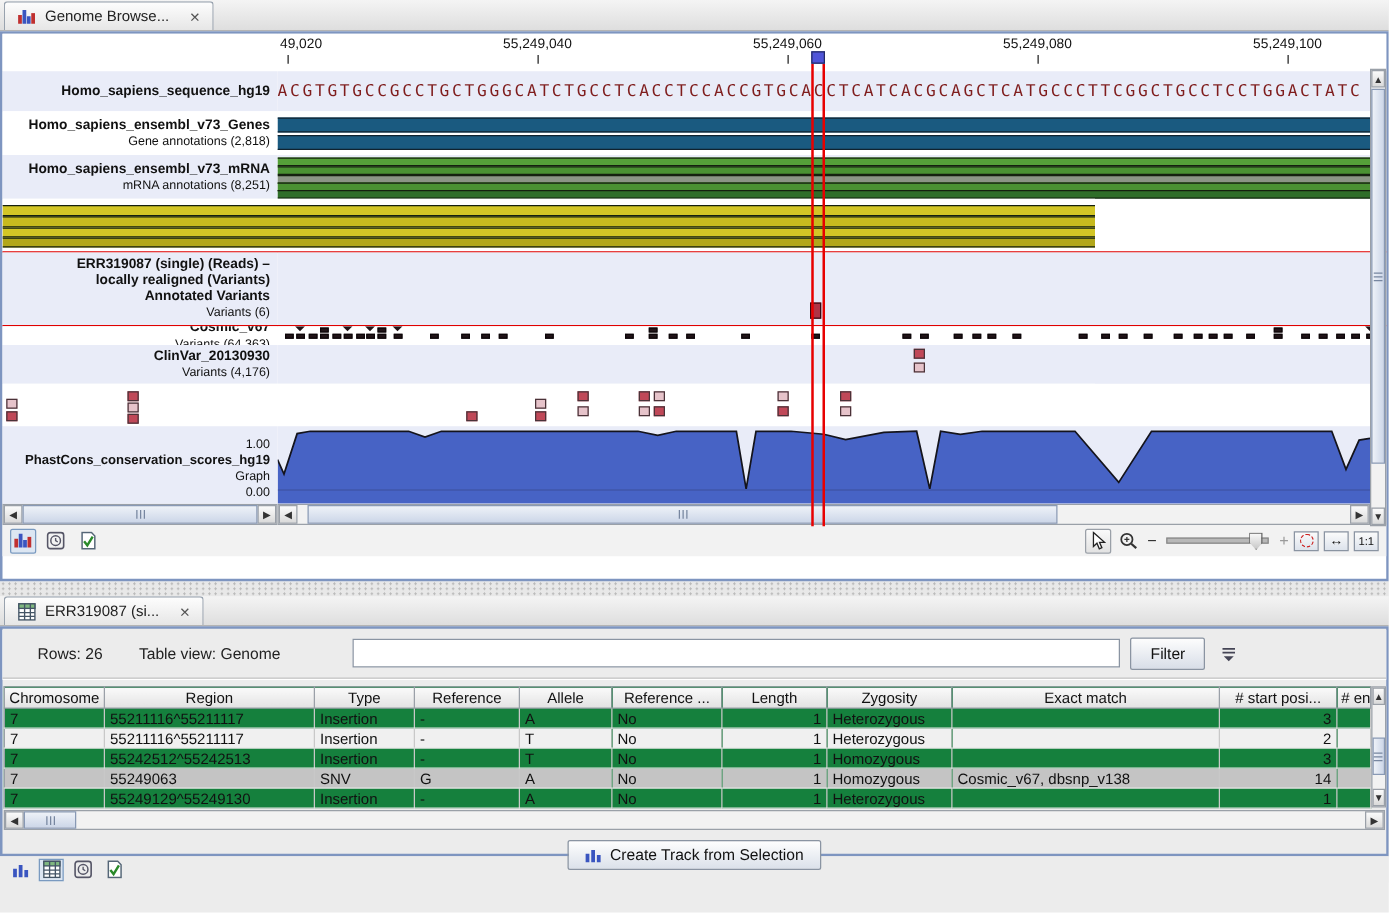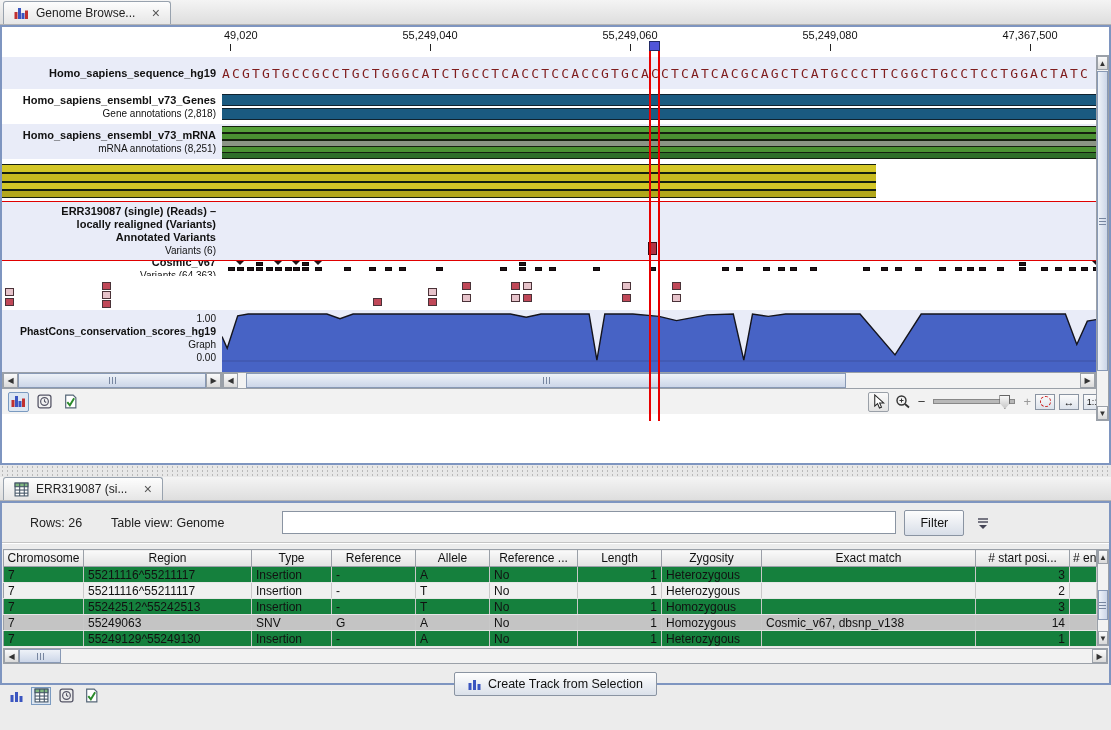--- a/index.html
+++ b/index.html
@@ -114,21 +114,21 @@
       <div class="tlabel" style="background:#fff"></div>
       <div class="ttrack ruler" id="ruler" style="width:887px">
           <div class="rlabel" style="left: 2px;">49,020</div>
           <div class="rtick" style="left: 8px;"></div>
           <div class="rlabel" style="left: 158px; width: 100px; text-align: center;">55,249,040</div>
           <div class="rtick" style="left: 208px;"></div>
           <div class="rlabel" style="left: 358px; width: 100px; text-align: center;">55,249,060</div>
           <div class="rtick" style="left: 408px;"></div>
           <div class="rlabel" style="left: 558px; width: 100px; text-align: center;">55,249,080</div>
           <div class="rtick" style="left: 608px;"></div>
-          <div class="rlabel" style="left: 758px; width: 100px; text-align: center;">47,367,500</div>
+          <div class="rlabel" style="left: 758px; width: 100px; text-align: center;">55,249,100</div>
           <div class="rtick" style="left: 808px;"></div>
         </div>
     </div>
 
     <div class="trow lav" style="height:32px">
       <div class="tlabel">
           <div class="tname">Homo_sapiens_sequence_hg19</div>
         </div>
       <div class="ttrack seqtrack"><span>ACGTGTGCCGCCTGCTGGGCATCTGCCTCACCTCCACCGTGCA</span><span>C</span><span>CTCATCACGCAGCTCATGCCCTTCGGCTGCCTCCTGGACTATC</span></div>
     </div>
@@ -235,20 +235,30 @@
           <div class="csq" style="left: 797px; bottom: 10px;"></div>
           <div class="csq" style="left: 819px; bottom: 5px;"></div>
           <div class="csq" style="left: 833px; bottom: 5px;"></div>
           <div class="csq" style="left: 847px; bottom: 5px;"></div>
           <div class="csq" style="left: 859px; bottom: 5px;"></div>
           <div class="csq" style="left: 871px; bottom: 5px;"></div>
           <div class="ctri" style="left: 870px; bottom: 11px;"></div>
         </div>
     </div>
 
+    <div class="trow lav" style="height:31px">
+      <div class="tlabel">
+        <div class="tname">ClinVar_20130930</div>
+        <div class="tsub">Variants (4,176)</div>
+      </div>
+      <div class="ttrack" id="clinvarTrack">
+          <div class="vsq red" style="left: 509px; top: 3px;"></div>
+          <div class="vsq pink" style="left: 509px; top: 14px;"></div>
+        </div>
+    </div>
 
     <div class="trow white" style="height:34px">
       <div class="ttrack" id="dbsnpTrack">
           <div class="vsq pink" style="left: 3px; top: 12px;"></div>
           <div class="vsq red" style="left: 3px; top: 22px;"></div>
           <div class="vsq red" style="left: 100px; top: 6px;"></div>
           <div class="vsq pink" style="left: 100px; top: 15px;"></div>
           <div class="vsq red" style="left: 100px; top: 24px;"></div>
           <div class="vsq red" style="left: 371px; top: 22px;"></div>
           <div class="vsq pink" style="left: 426px; top: 12px;"></div>
@@ -260,21 +270,21 @@
           <div class="vsq pink" style="left: 521px; top: 6px;"></div>
           <div class="vsq red" style="left: 521px; top: 18px;"></div>
           <div class="vsq pink" style="left: 620px; top: 6px;"></div>
           <div class="vsq red" style="left: 620px; top: 18px;"></div>
           <div class="vsq red" style="left: 670px; top: 6px;"></div>
           <div class="vsq pink" style="left: 670px; top: 18px;"></div>
         </div>
     </div>
 
     <div class="trow lav" style="height:62px">
-      <div class="tlabel" style="justify-content:flex-start;padding-top:2px;padding-bottom:2px">
+      <div class="tlabel" style="justify-content:flex-end;padding-top:2px;padding-bottom:2px">
         <div class="tsub">1.00</div>
         <div>
           <div class="tname tnamesm">PhastCons_conservation_scores_hg19</div>
           <div class="tsub">Graph</div>
         </div>
         <div class="tsub">0.00</div>
       </div>
       <div class="ttrack" id="phastTrack">
           <svg width="874" height="62" viewBox="0 0 874 62" preserveAspectRatio="none">
             <polygon points="0,62 0.0,26.6 5.2,38.3 15.7,5.9 26.2,4.0 104.9,4.0 118.0,8.7 131.1,4.0 288.4,4.0 304.2,7.3 319.0,4.0 367.1,4.0 374.9,50.1 382.8,4.0 410.8,4.0 437.0,6.4 454.5,10.6 485.1,4.9 511.3,4.0 521.8,50.1 530.5,4.0 546.3,6.4 563.7,4.0 638.0,4.0 673.0,44.9 699.2,4.0 843.4,4.0 854.8,34.5 865.3,11.1 874.0,9.6 874,62" fill="#4763c5"></polygon>

